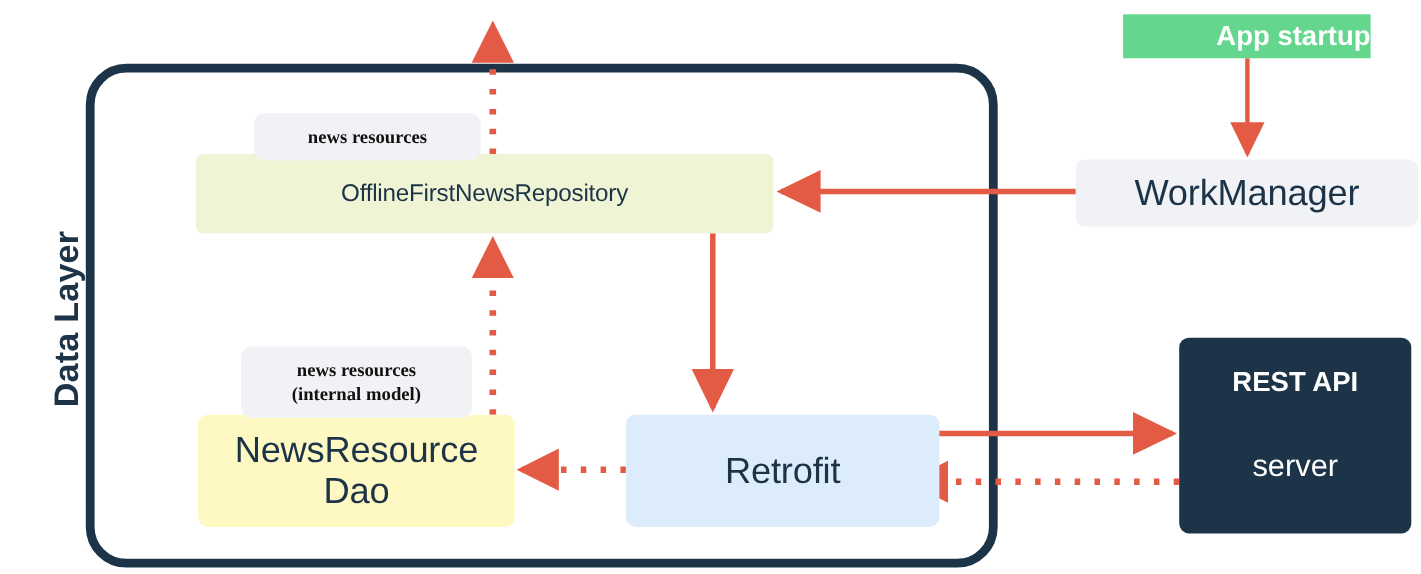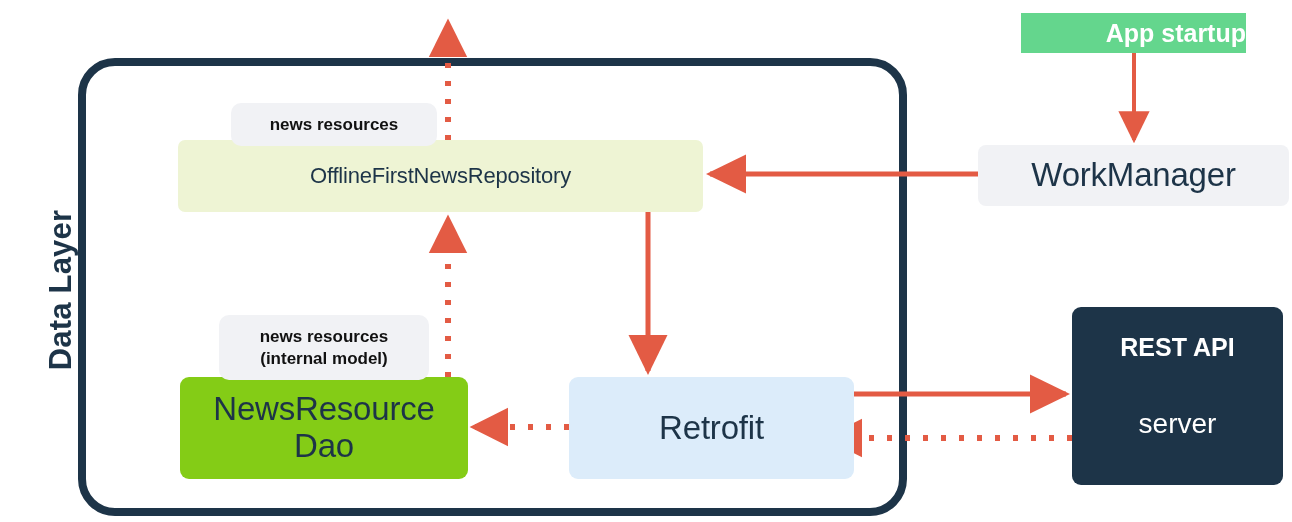--- a/index.html
+++ b/index.html
@@ -59,21 +59,21 @@
     left: 178px; top: 140px; width: 525px; height: 72px;
     background: #eef4d4;
     border-radius: 7px;
     color: #1d3448;
     font-size: 22px;
     font-weight: 400;
     letter-spacing: -0.2px;
   }
   #node-dao {
     left: 180px; top: 377px; width: 288px; height: 102px;
-    background: #84cc16;
+    background: #fef9c3;
     border-radius: 9px;
     color: #1d3448;
     font-size: 33px;
     font-weight: 400;
     flex-direction: column;
     letter-spacing: -0.2px;
   }
   #node-network {
     left: 569px; top: 377px; width: 285px; height: 102px;
     background: #dcecfa;
@@ -131,20 +131,21 @@
     border-radius: 10px;
     display: flex;
     align-items: center;
     justify-content: center;
     flex-direction: column;
     color: #111111;
     font-size: 17px;
     font-weight: 700;
     text-align: center;
     line-height: 1.25;
+    font-family: Liberation Serif, serif;
   }
   #chip-news-resources {
     left: 231px; top: 103px; width: 206px; height: 43px;
   }
   #chip-news-resources-internal {
     left: 219px; top: 315px; width: 210px; height: 65px;
   }
 </style>
 </head>
 <body>

